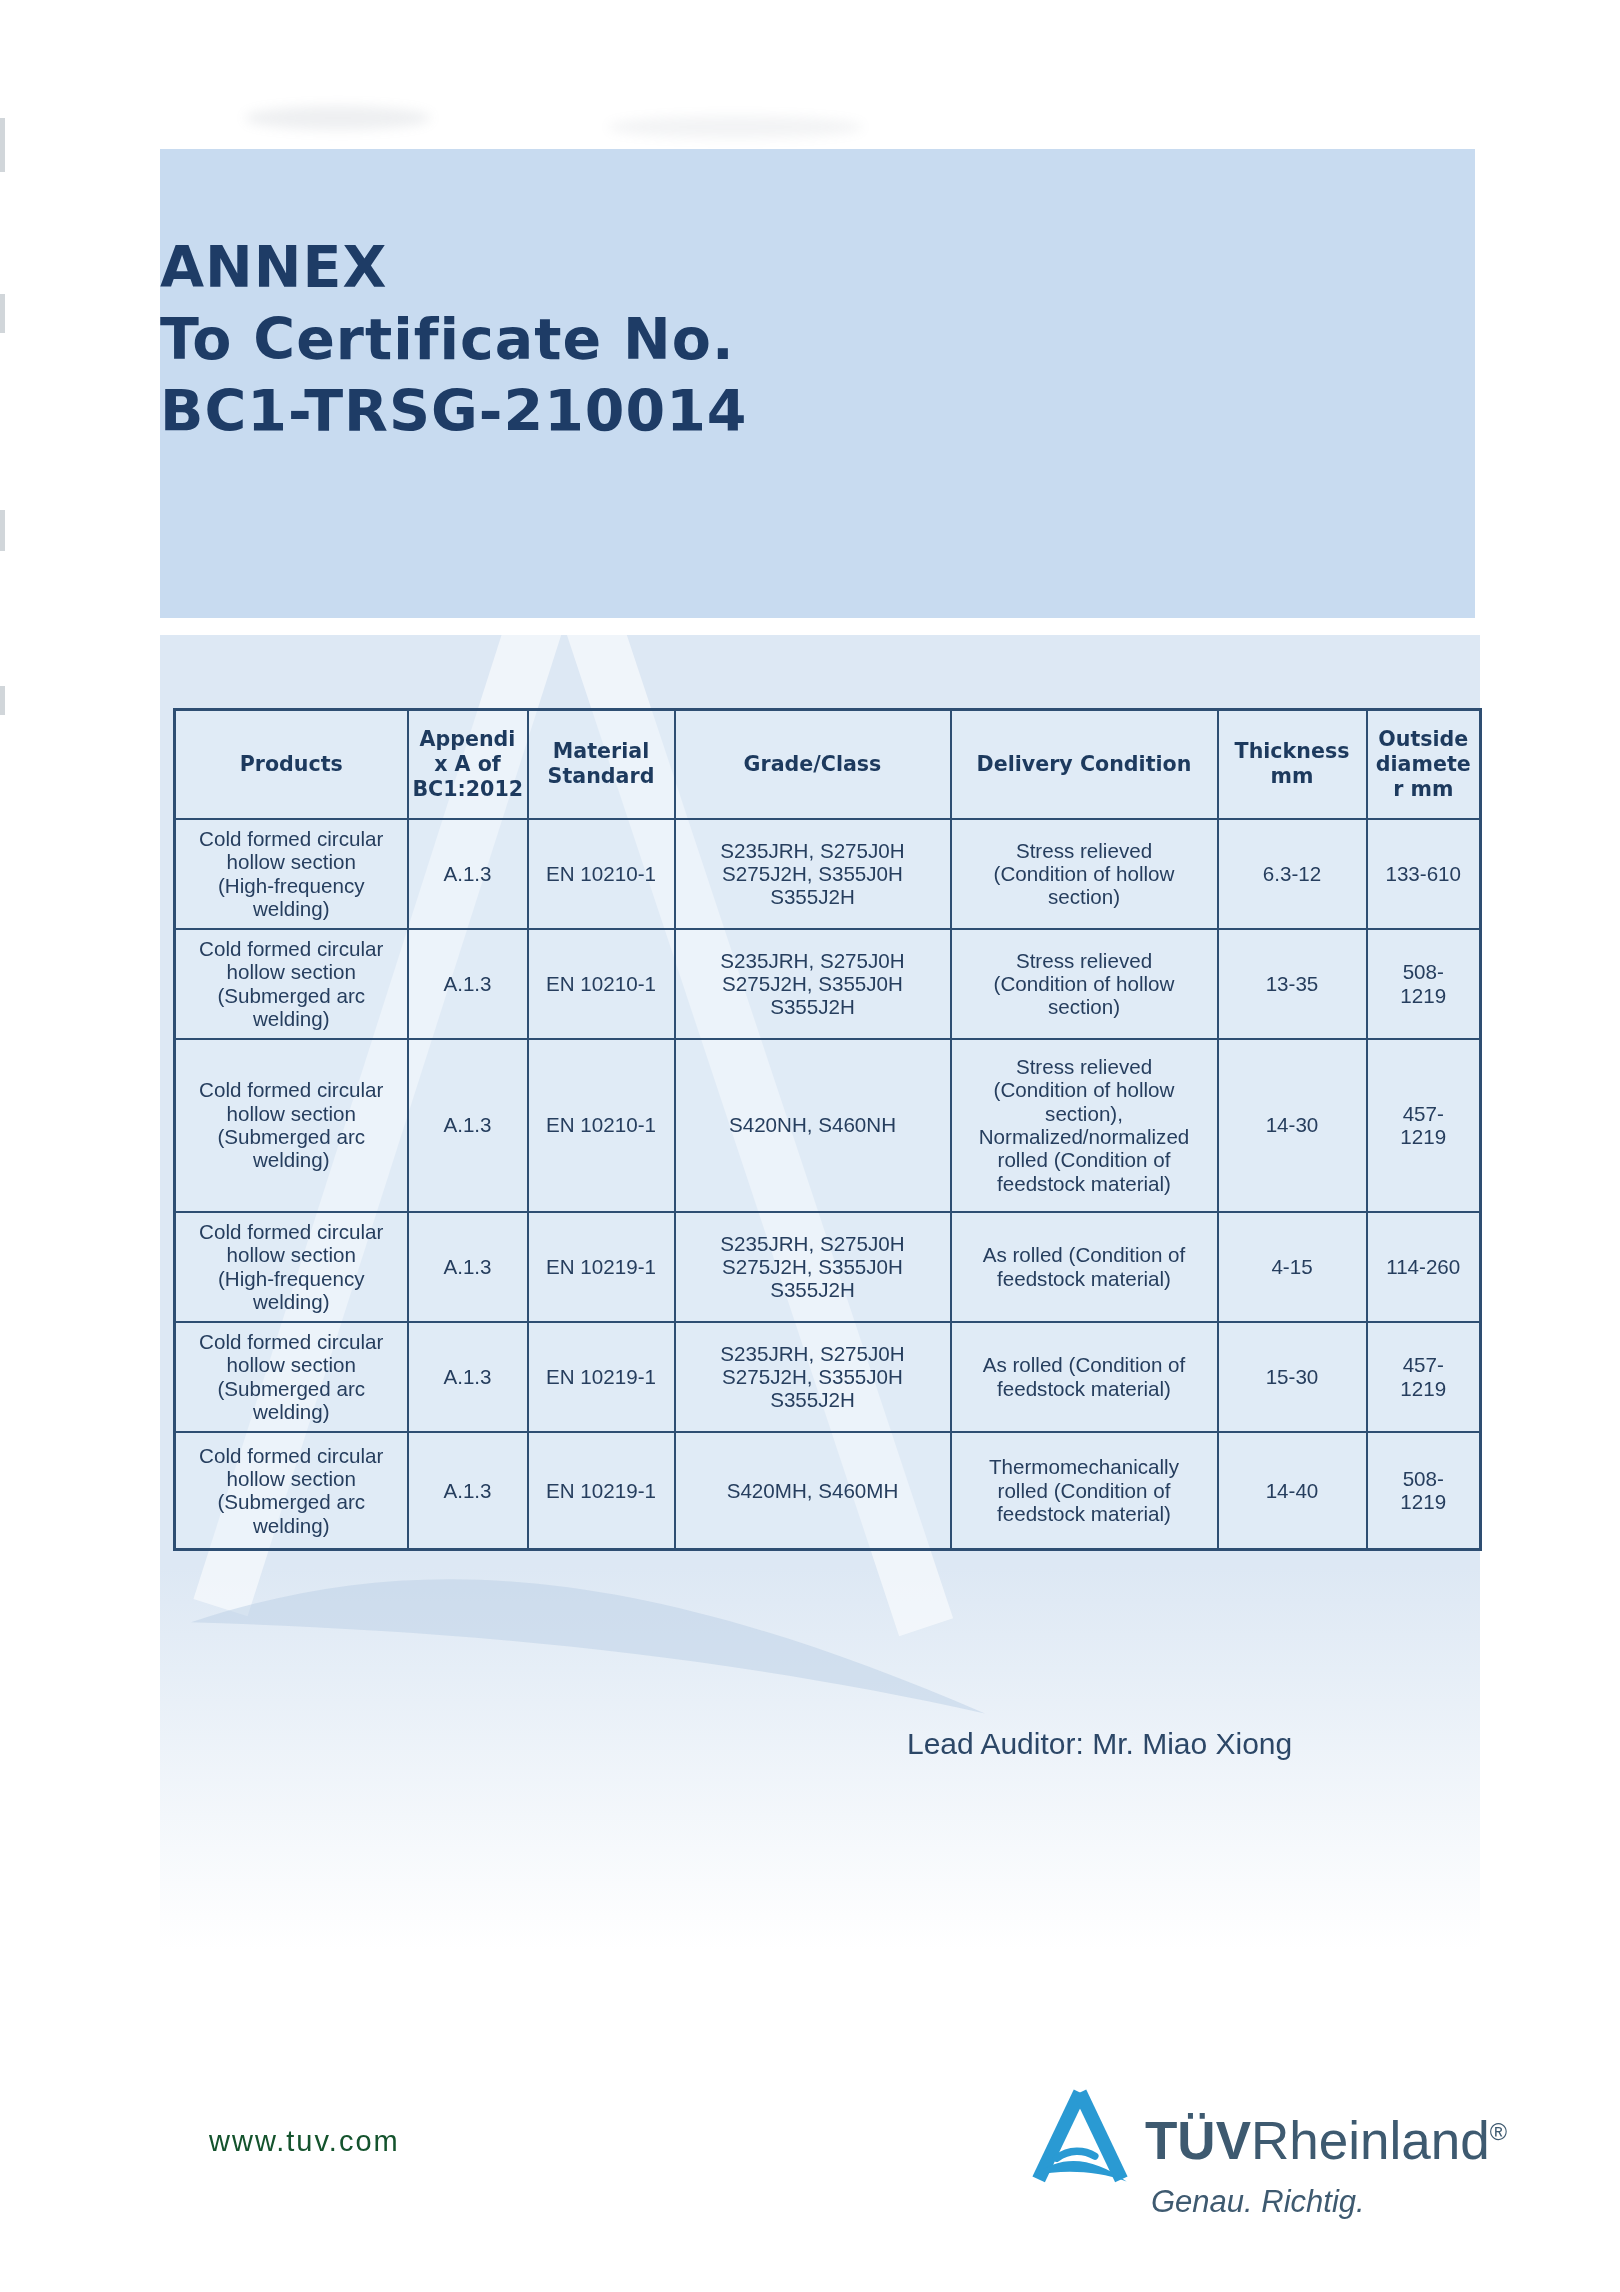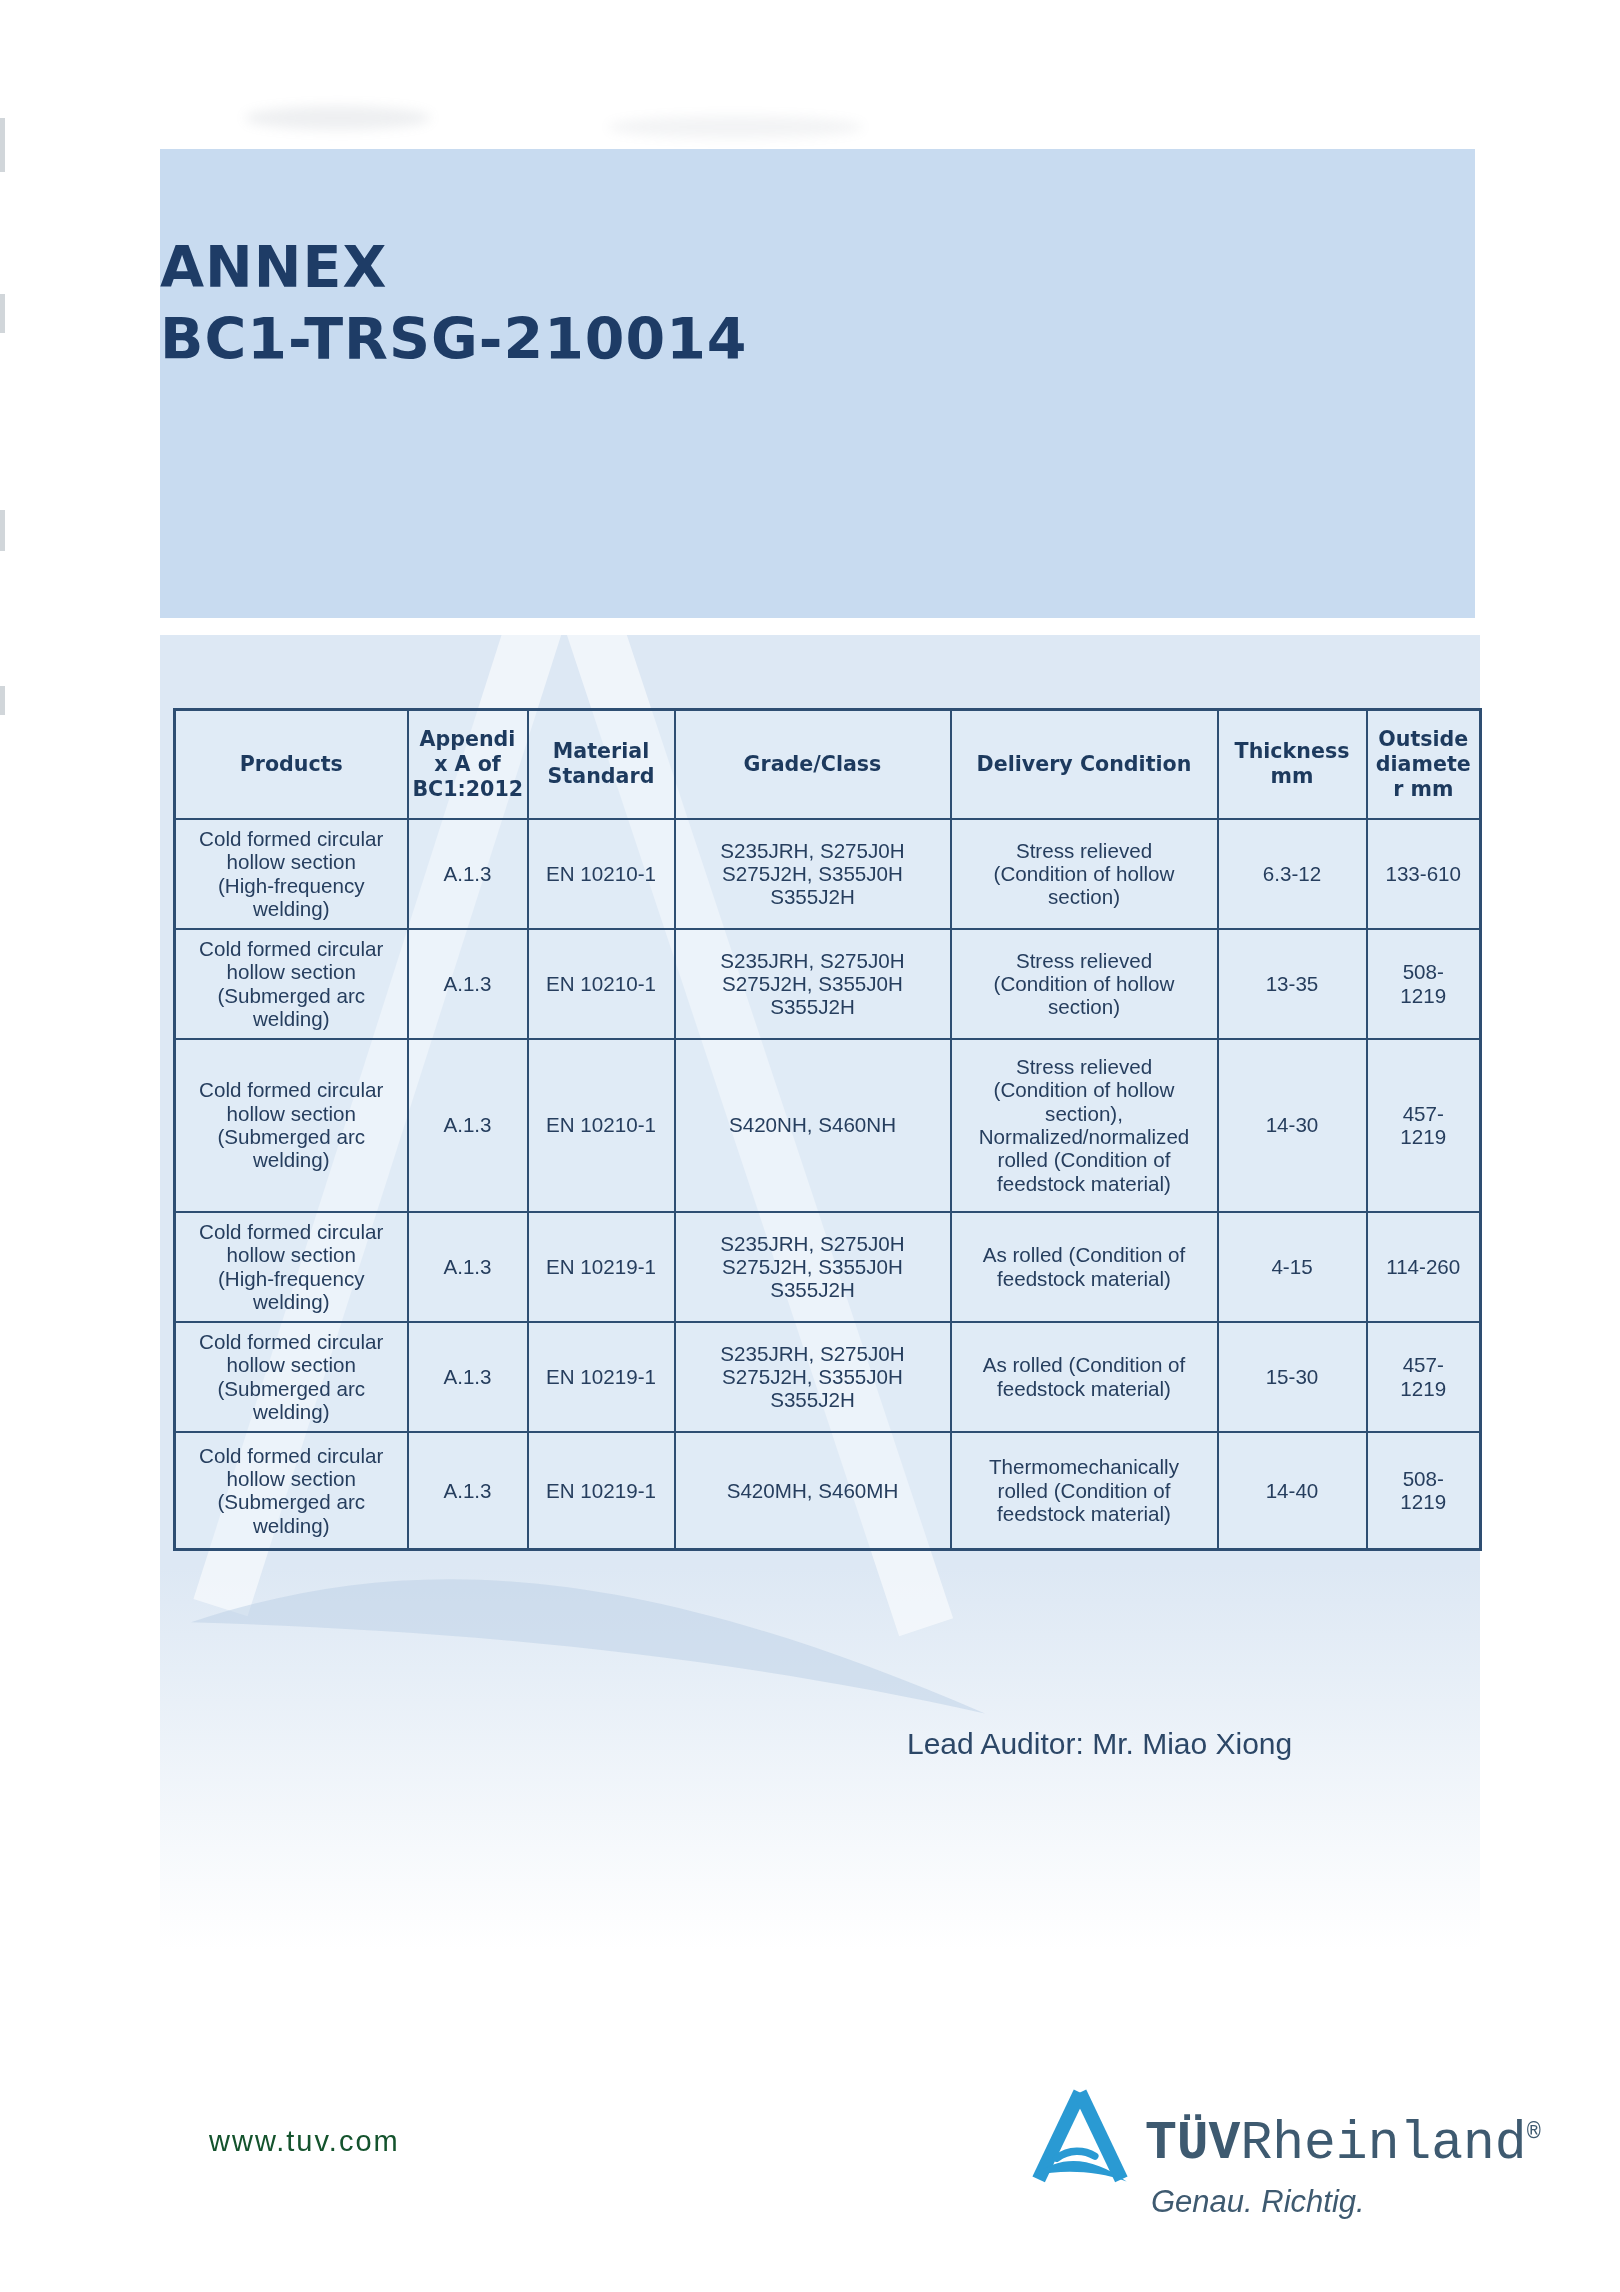--- a/index.html
+++ b/index.html
@@ -55,21 +55,21 @@
   table.annex tr:nth-child(3){height:110px;}
   table.annex tr:nth-child(4){height:173px;}
   table.annex tr:nth-child(5){height:110px;}
   table.annex tr:nth-child(6){height:110px;}
   table.annex tr:nth-child(7){height:118px;}
   
   .auditor{left:907px;top:1727px;font-size:30px;color:#2c4767;z-index:4;text-align:right;}
   .website{left:209px;top:2125px;font-size:29px;letter-spacing:2px;color:#14532d;z-index:4;}
   .logo-tri{left:1027px;top:2082px;z-index:4;}
   .wordmark{left:1145px;top:2103px;z-index:4;color:#3e5a70;white-space:nowrap;
-    font-size:53px;line-height:59px;font-family:Liberation Mono, monospace;}
+    font-size:53px;line-height:59px;}
   .wordmark .tuv{font-weight:bold;}
   .wordmark .reg{font-size:23.5px;vertical-align:super;}
   .tagline{left:1151px;top:2184px;font-size:31px;color:#3e5a70;z-index:4;font-style:italic;}
 </style>
 </head>
 <body>
 
 <div class="page">
 
   <div class="abs bg-mid"></div>
@@ -84,20 +84,21 @@
 
   <svg class="abs watermark" width="1620" height="2293" viewBox="0 0 1653 2339">
     <line x1="575" y1="545" x2="225" y2="1640" stroke="rgba(255,255,255,0.55)" stroke-width="58"></line>
     <line x1="575" y1="545" x2="945" y2="1660" stroke="rgba(255,255,255,0.55)" stroke-width="58"></line>
     <path d="M195 1655 C 420 1580, 650 1595, 1005 1748 C 700 1680, 420 1662, 195 1655 Z" fill="#bcd0e6" opacity="0.5"></path>
   </svg>
 
   <div class="abs band"></div>
   <div class="abs title">
     <div>ANNEX</div>
+    <div>To Certificate No.</div>
     <div>BC1-TRSG-210014</div>
   </div>
 
   <table class="annex">
     <colgroup>
       <col style="width:233px">
         <col style="width:120px">
         <col style="width:147px">
       <col style="width:276px">
         <col style="width:267px">

